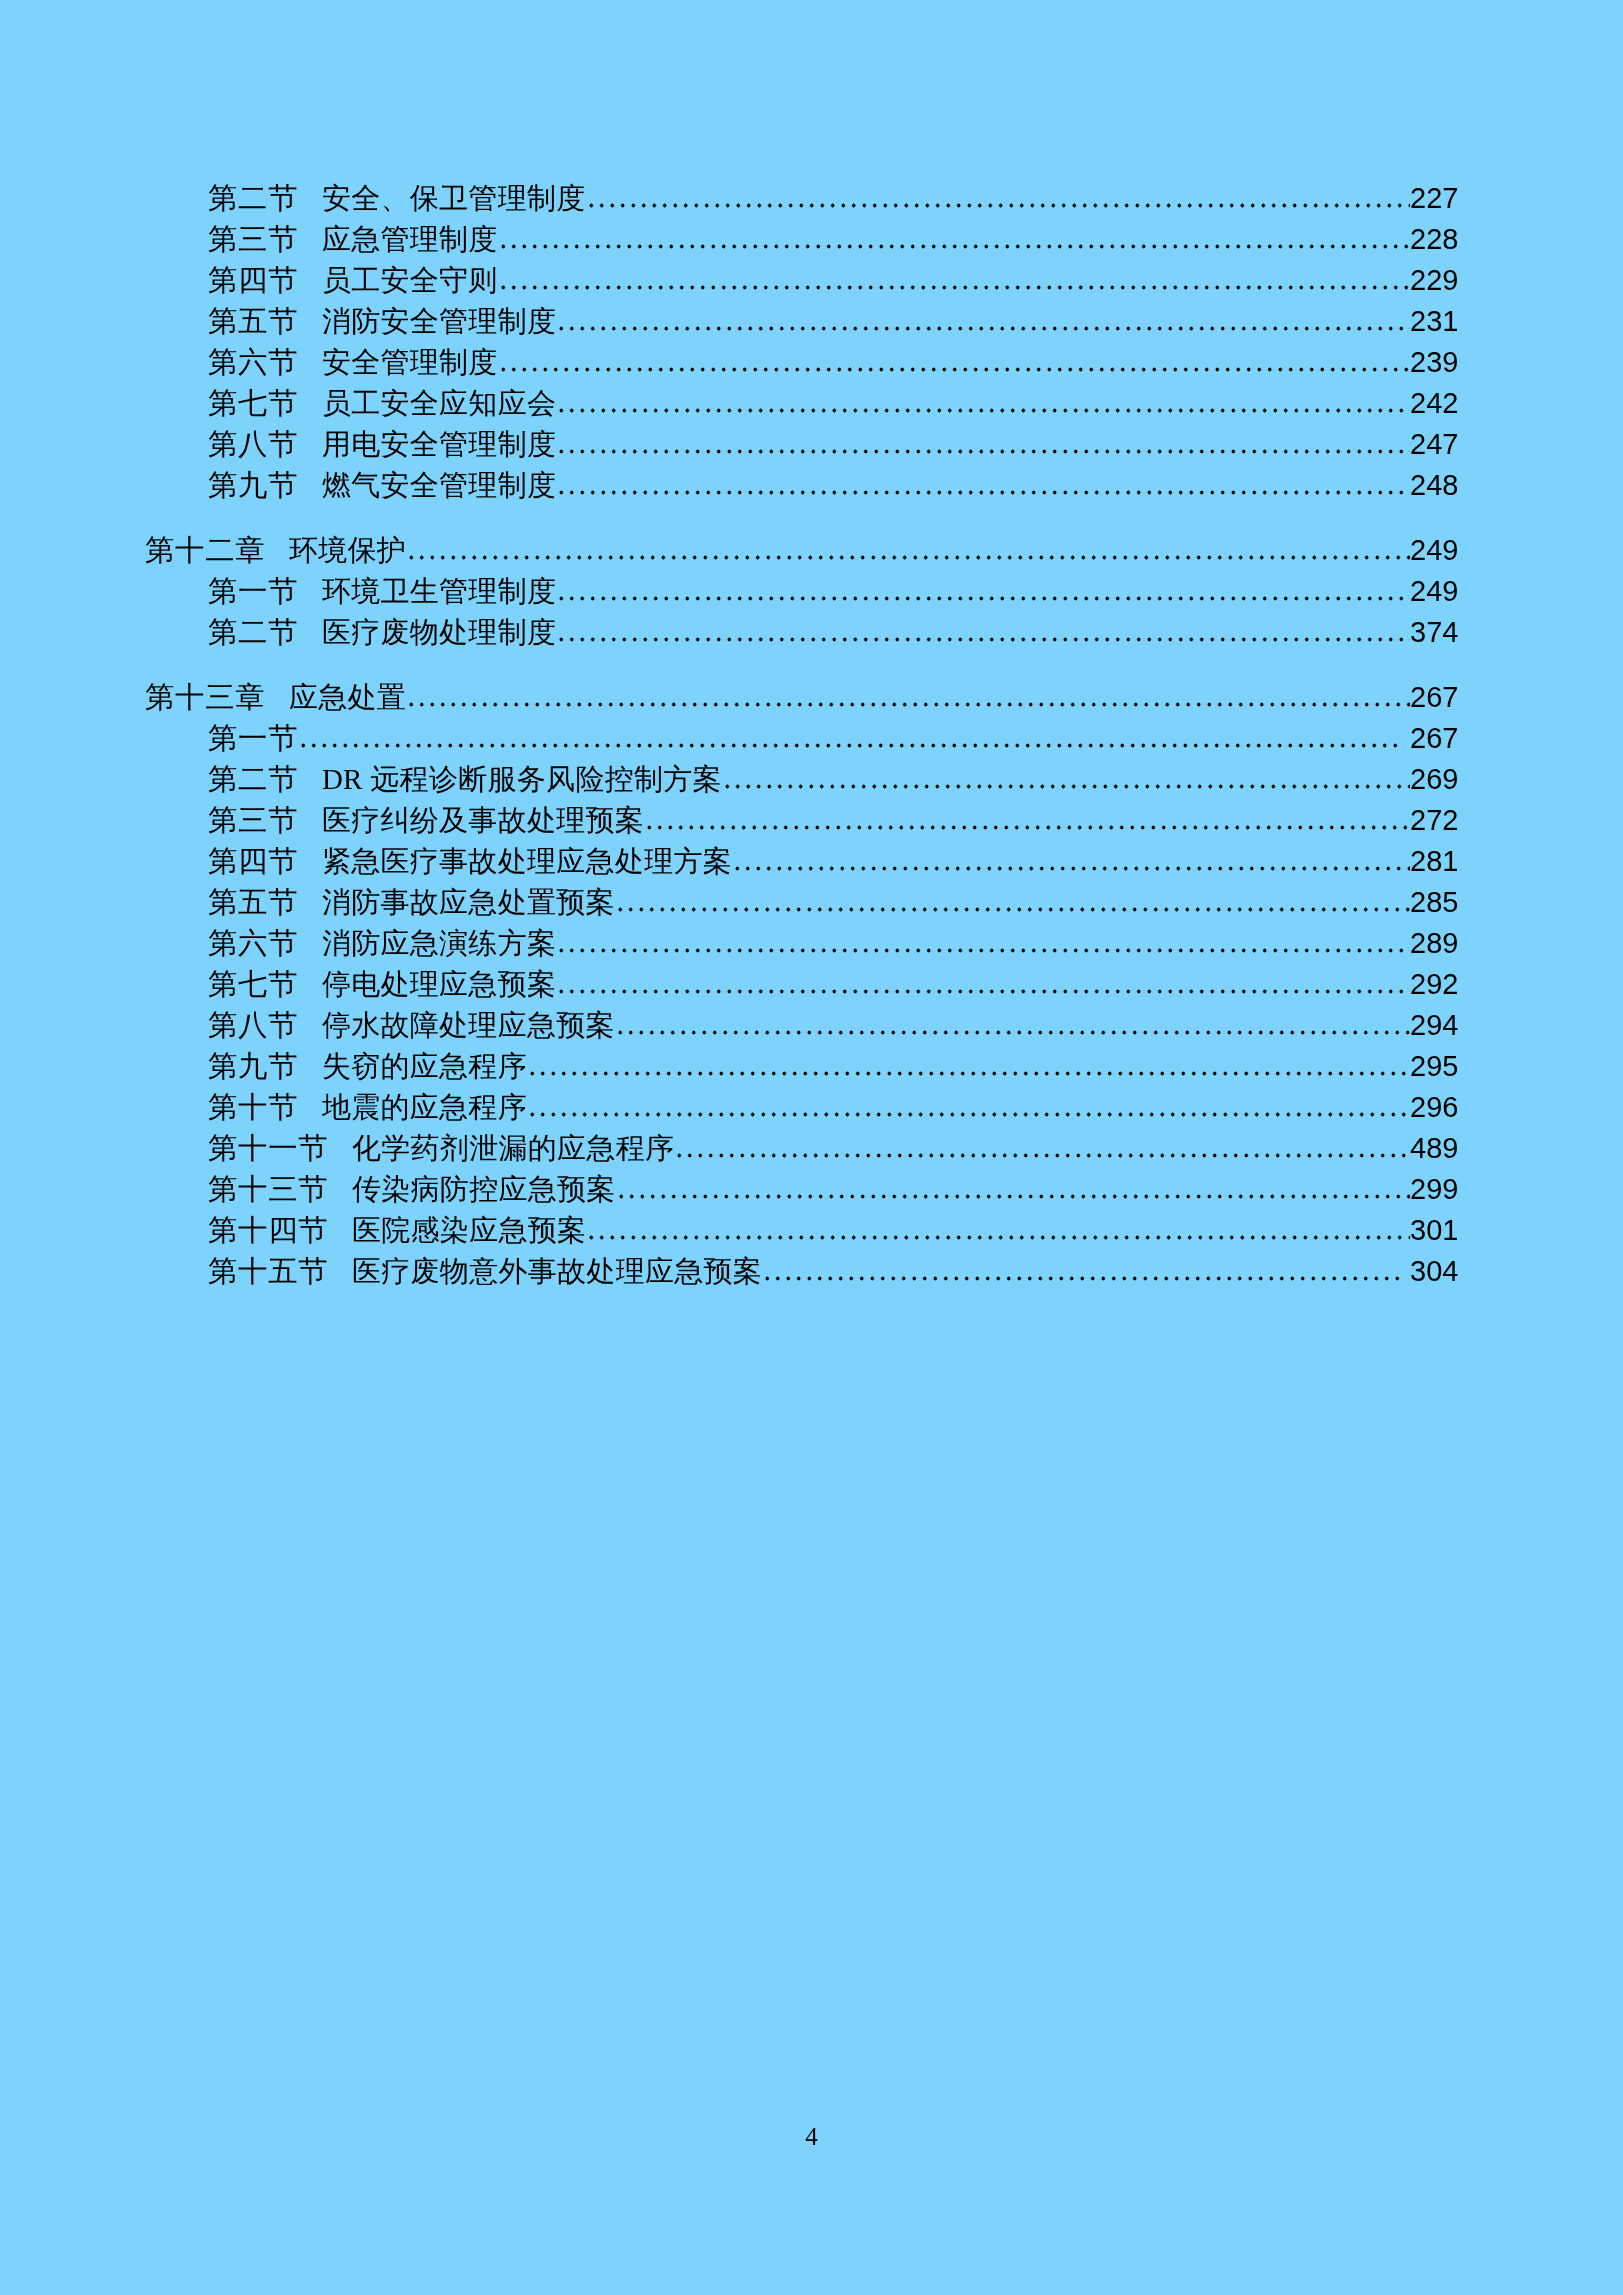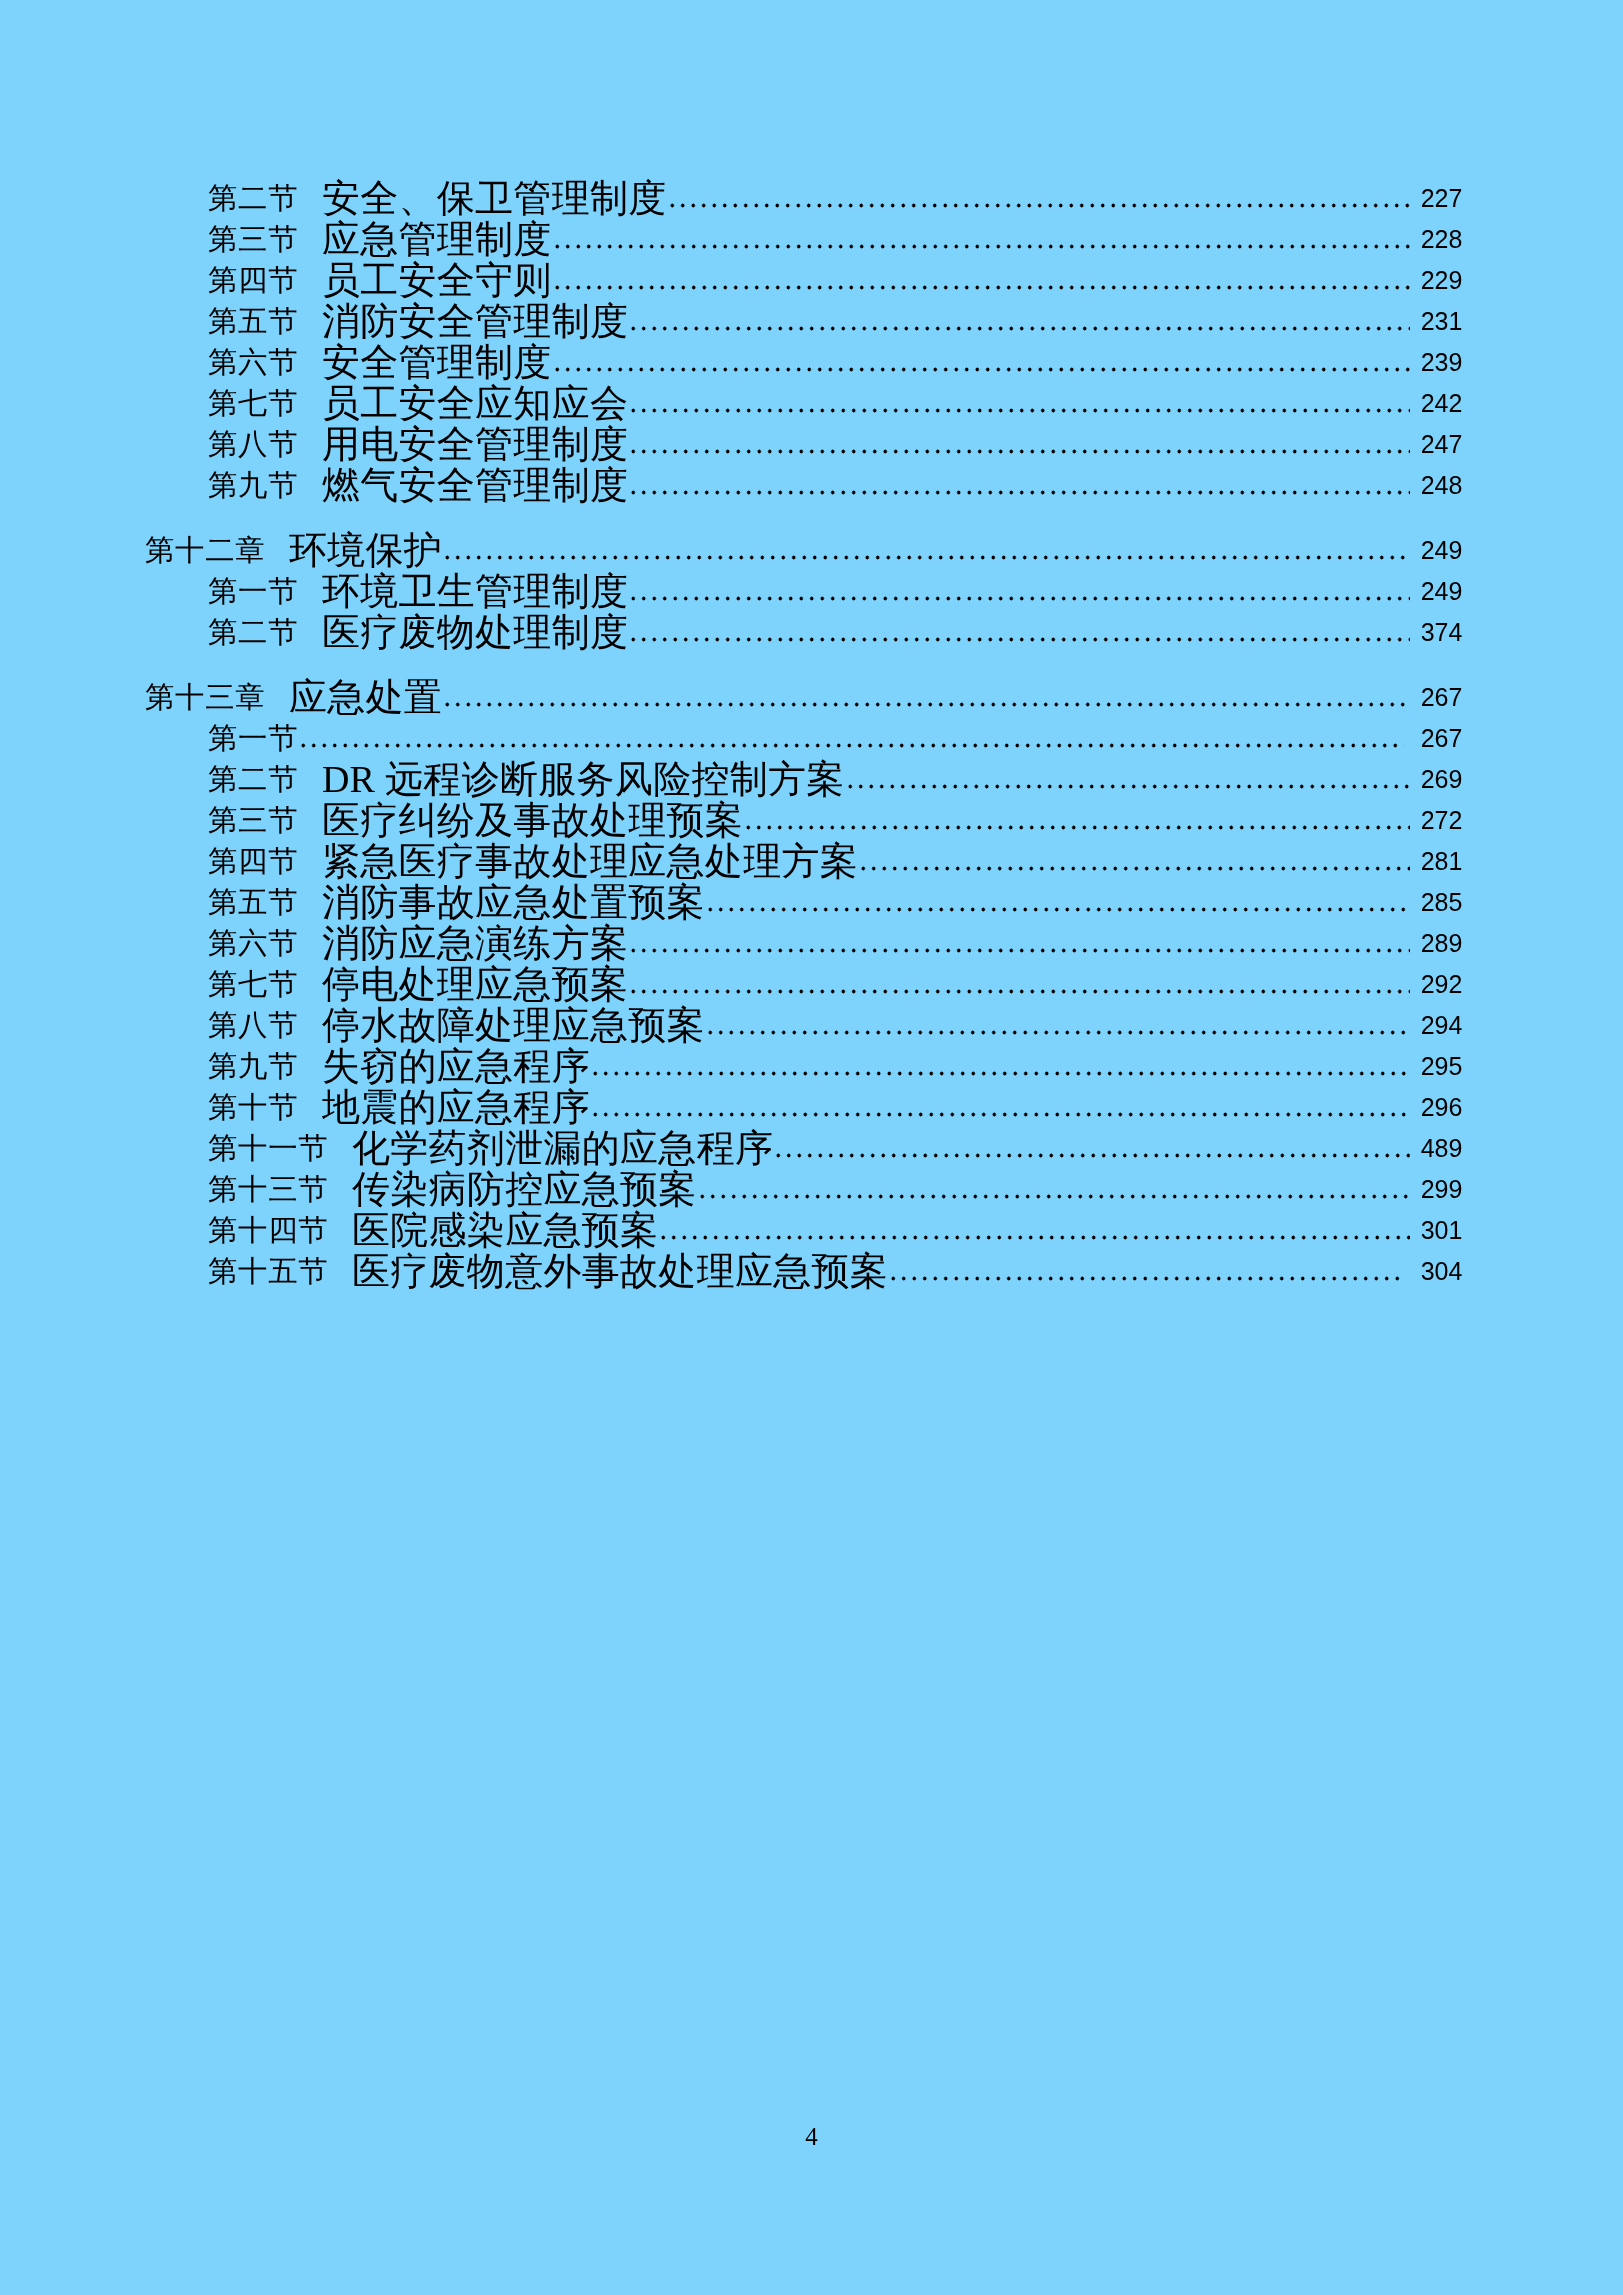--- a/index.html
+++ b/index.html
@@ -51,21 +51,21 @@
 
   .entry-label {
     font-family: "Liberation Serif", "DejaVu Serif", serif;
     font-size: 29.4px;
     letter-spacing: 0.7px;
     flex: 0 0 auto;
   }
 
   .entry-title {
     font-family: "Liberation Serif", "DejaVu Serif", serif;
-    font-size: 38px;
+    font-size: 29px;
     letter-spacing: 0.3px;
     flex: 0 0 auto;
     padding-left: 23.6px;
   }
 
   
   .entry-dots {
     flex: 1 1 auto;
     min-width: 6.5px;
     overflow: hidden;
@@ -80,23 +80,23 @@
     bottom: 11px;
     height: 4.6px;
     background-image: radial-gradient(circle, #000000 1.7px, rgba(0,0,0,0) 2px);
     background-size: 10.5px 4.6px;
     background-repeat: repeat-x;
     background-position: left bottom;
   }
 
   .entry-page {
     font-family: "Liberation Sans", "DejaVu Sans", sans-serif;
-    font-size: 25px;
+    font-size: 29px;
     flex: 0 0 auto;
-    text-align: center;
+    text-align: left;
     min-width: 63px;
     letter-spacing: 0px;
   }
   
   .entry-page.gapped {
     padding-left: 6.5px;
   }
 
   
   .folio {

